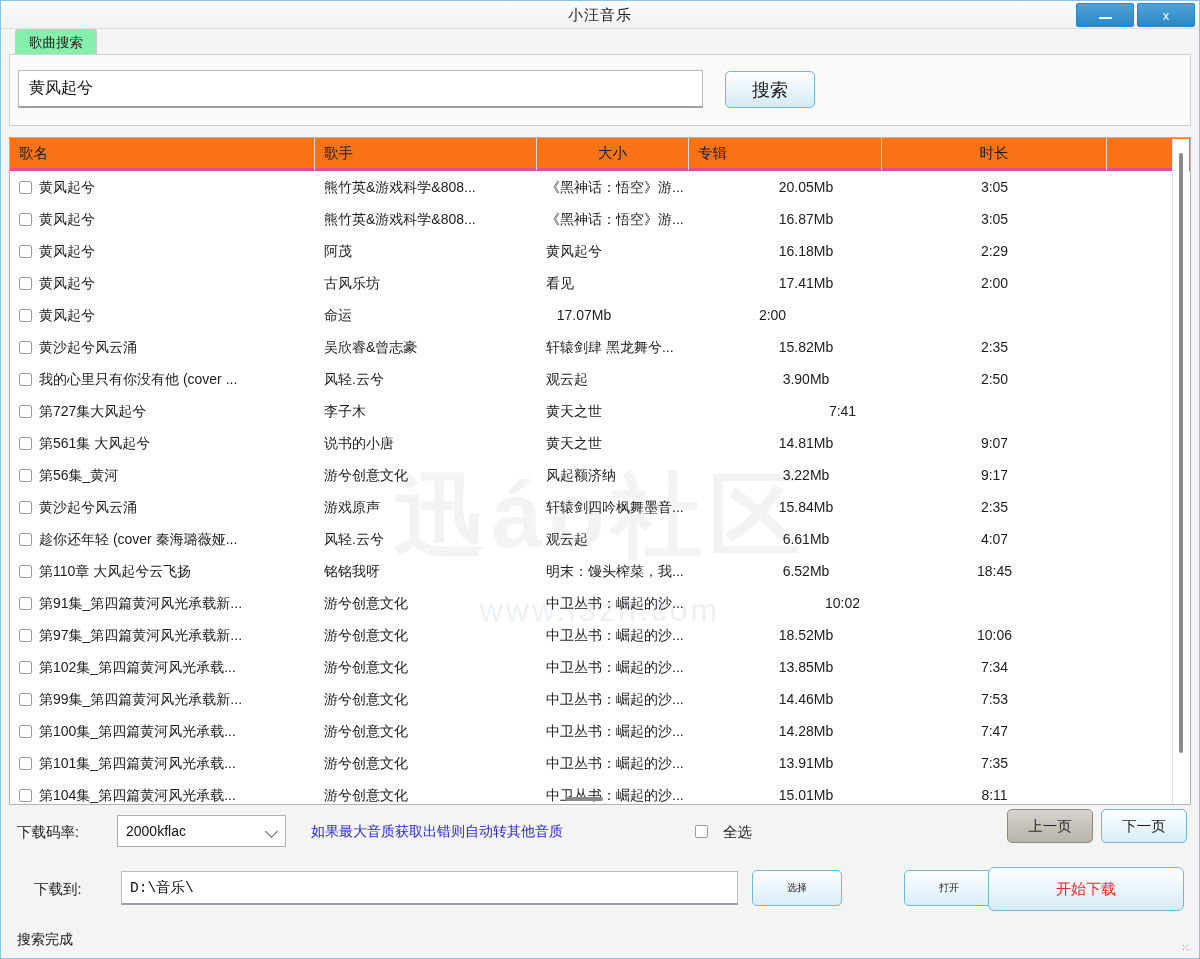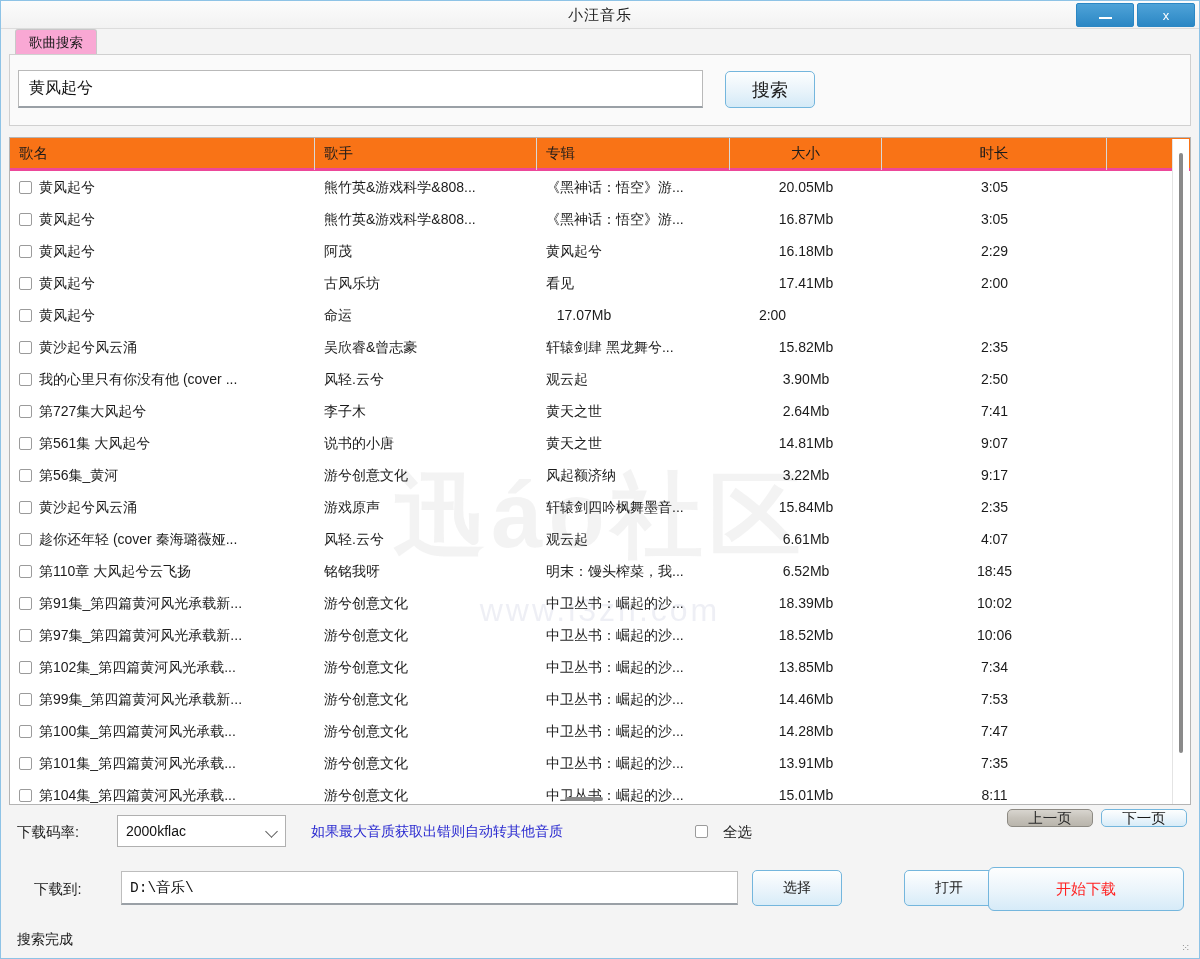--- a/index.html
+++ b/index.html
@@ -50,21 +50,21 @@
   }
 
   
   .tabstrip {
     position: absolute; left: 8px; top: 28px;
     width: 1182px; height: 26px;
   }
   .tab {
     position: absolute; left: 6px; top: 0;
     padding: 4px 13px 6px 13px;
-    background: #f9a8d4;
+    background: #86efac;
     border: 1px solid #c8c8c8;
     border-bottom: none;
     border-radius: 3px 3px 0 0;
     font-size: 13.5px; color: #1a1a1a;
     cursor: pointer;
   }
 
   
   .searchpanel {
     position: absolute; left: 8px; top: 53px;
@@ -220,21 +220,21 @@
   }
   .selectall {
     position: absolute; left: 694px; top: 822px;
     display: flex; align-items: center; gap: 8px;
     cursor: pointer;
   }
   .selectall .lbl { font-size: 14.5px; }
 
   .btn-prev, .btn-next {
     position: absolute; top: 808px;
-    width: 86px; height: 18px;
+    width: 86px; height: 34px;
     border-radius: 5px;
     font-size: 14.5px;
     display: flex; align-items: center; justify-content: center;
     cursor: pointer;
   }
   .btn-prev {
     left: 1006px;
     background: linear-gradient(to bottom, #d8d5cf 0%, #c6c2ba 50%, #b9b5ac 100%);
     border: 1px solid #8d8a83;
     color: #2b2b2b;
@@ -257,21 +257,21 @@
     padding: 0 8px;
     font-family: Liberation Mono, monospace;
     outline: none;
   }
   .btn-choose, .btn-open {
     position: absolute; top: 869px;
     width: 90px; height: 36px;
     background: linear-gradient(to bottom, #fdfefe 0%, #eaf4fb 55%, #d8ecf8 100%);
     border: 1px solid #74b6dd;
     border-radius: 5px;
-    font-size: 14px; color: #1a1a1a;
+    font-size: 10px; color: #1a1a1a;
     display: flex; align-items: center; justify-content: center;
     cursor: pointer;
   }
   .btn-choose { left: 751px; }
   .btn-open   { left: 863px; margin-left: 40px; }
   .btn-start {
     position: absolute; left: 987px; top: 866px;
     width: 196px; height: 44px;
     background: linear-gradient(to bottom, #fdfefe 0%, #eaf4fb 55%, #d6ebf8 100%);
     border: 1px solid #74b6dd;
@@ -316,22 +316,22 @@
 
   <div class="tablewrap">
     <div class="watermark">
       <div class="wm-main">迅áo社区</div>
       <div class="wm-sub">www.i3zh.com</div>
     </div>
 
     <div class="thead">
       <div class="th col-name">歌名</div>
       <div class="th col-art">歌手</div>
+      <div class="th col-size c">大小</div>
       <div class="th col-alb">专辑</div>
-      <div class="th col-size c">大小</div>
       <div class="th col-dur c">时长</div>
       <div class="th col-pad"></div>
     </div>
 
     <div class="tbody" id="tbody">
         <div class="trow">
           <div class="td col-name"><span class="cbox"></span><span>黄风起兮</span></div>
           <div class="td col-art">熊竹英&amp;游戏科学&amp;808...</div>
           <div class="td col-alb">《黑神话：悟空》游...</div>
           <div class="td col-size c">20.05Mb</div>
@@ -382,21 +382,20 @@
           <div class="td col-art">风轻.云兮</div>
           <div class="td col-alb">观云起</div>
           <div class="td col-size c">3.90Mb</div>
           <div class="td col-dur c">2:50</div>
           <div class="td col-pad"></div>
         </div>
         <div class="trow">
           <div class="td col-name"><span class="cbox"></span><span>第727集大风起兮</span></div>
           <div class="td col-art">李子木</div>
           <div class="td col-alb">黄天之世</div>
-          <div class="td col-size c">2.64Mb</div>
           <div class="td col-dur c">7:41</div>
           <div class="td col-pad"></div>
         </div>
         <div class="trow">
           <div class="td col-name"><span class="cbox"></span><span>第561集 大风起兮</span></div>
           <div class="td col-art">说书的小唐</div>
           <div class="td col-alb">黄天之世</div>
           <div class="td col-size c">14.81Mb</div>
           <div class="td col-dur c">9:07</div>
           <div class="td col-pad"></div>
@@ -430,21 +429,20 @@
           <div class="td col-art">铭铭我呀</div>
           <div class="td col-alb">明末：馒头榨菜，我...</div>
           <div class="td col-size c">6.52Mb</div>
           <div class="td col-dur c">18:45</div>
           <div class="td col-pad"></div>
         </div>
         <div class="trow">
           <div class="td col-name"><span class="cbox"></span><span>第91集_第四篇黄河风光承载新...</span></div>
           <div class="td col-art">游兮创意文化</div>
           <div class="td col-alb">中卫丛书：崛起的沙...</div>
-          <div class="td col-size c">18.39Mb</div>
           <div class="td col-dur c">10:02</div>
           <div class="td col-pad"></div>
         </div>
         <div class="trow">
           <div class="td col-name"><span class="cbox"></span><span>第97集_第四篇黄河风光承载新...</span></div>
           <div class="td col-art">游兮创意文化</div>
           <div class="td col-alb">中卫丛书：崛起的沙...</div>
           <div class="td col-size c">18.52Mb</div>
           <div class="td col-dur c">10:06</div>
           <div class="td col-pad"></div>

